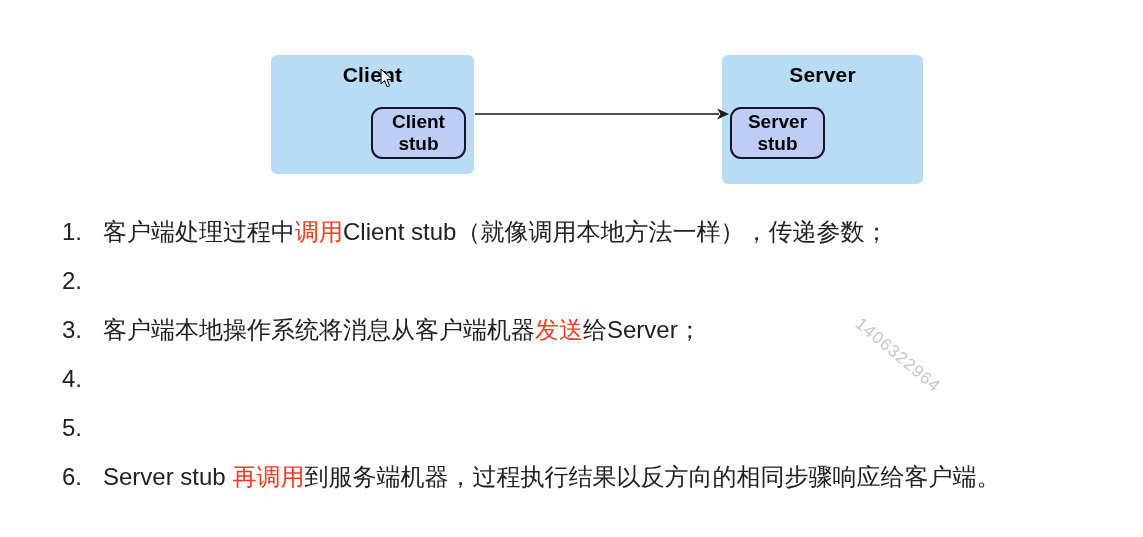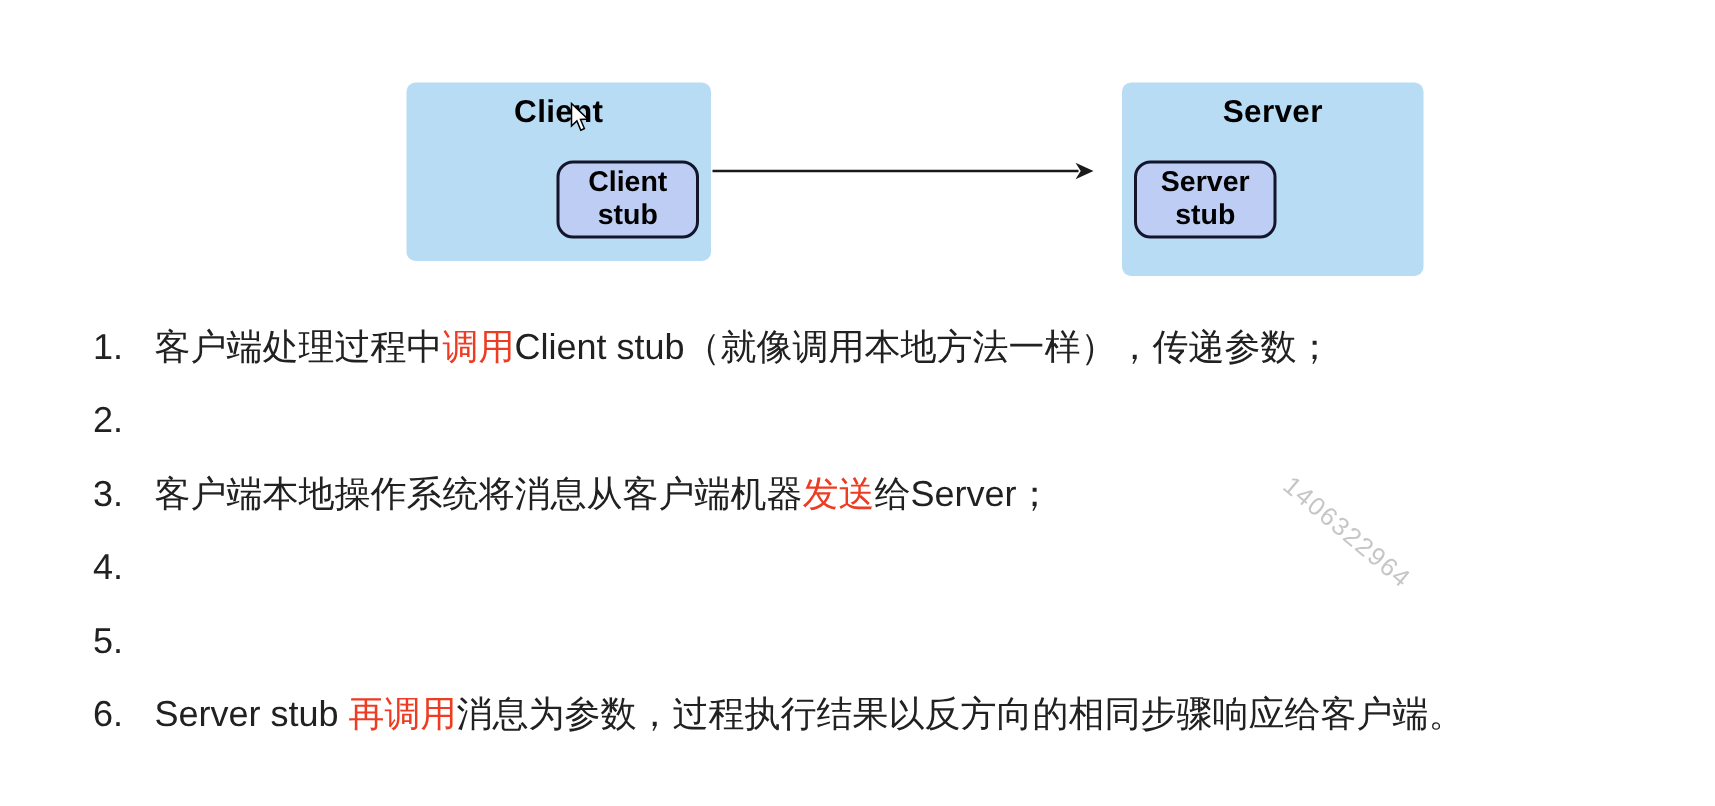--- a/index.html
+++ b/index.html
@@ -17,21 +17,21 @@
   .stage{
     position:relative;width:1143px;height:537px;background:#ffffff;overflow:hidden;
   }
 
   
   .big-box{
     position:absolute;top:55px;height:119px;border-radius:6px;
     background:var(--box-fill);
   }
   .client-box{left:271px;width:203px;}
-  .server-box{left:748px;width:201px;height:129px;}
+  .server-box{left:722px;width:201px;height:129px;}
   .box-title{
     position:absolute;top:8px;left:0;width:100%;text-align:center;
     font-size:21px;font-weight:bold;color:#000;letter-spacing:.2px;
   }
   .stub-box{
     position:absolute;width:95px;height:52px;border-radius:11px;
     background:var(--stub-fill);border:2px solid var(--stub-border);
     display:flex;flex-direction:column;align-items:center;justify-content:center;
     font-size:19px;font-weight:bold;line-height:22px;color:#000;
   }
@@ -106,19 +106,19 @@
         <span class="step-text"><span>客户端本地操作系统将消息从客户端机器</span><span class="red">发送</span><span>给Server；</span></span>
       </div>
       <div class="step-row">
         <span class="step-num">4.</span>
       </div>
       <div class="step-row">
         <span class="step-num">5.</span>
       </div>
       <div class="step-row">
         <span class="step-num">6.</span>
-        <span class="step-text"><span>Server stub </span><span class="red">再调用</span><span>消息为参数，过程执行结果以反方向的相同步骤响应给客户端。</span></span>
+        <span class="step-text"><span>Server stub </span><span class="red">再调用</span><span>到服务端机器，过程执行结果以反方向的相同步骤响应给客户端。</span></span>
       </div>
     </div>
 
   <div class="watermark">1406322964</div>
 
 </div>
 
 </body></html>

